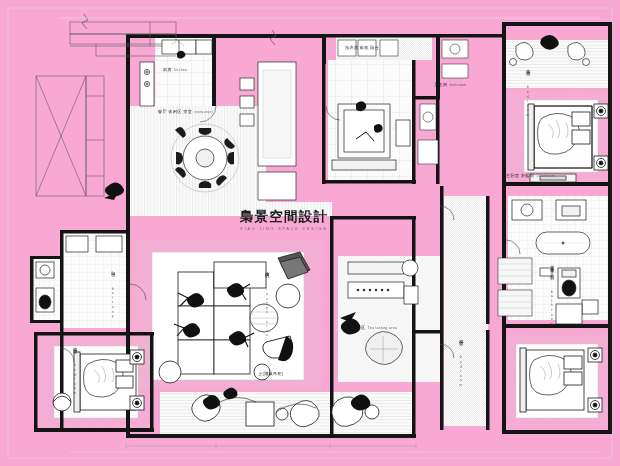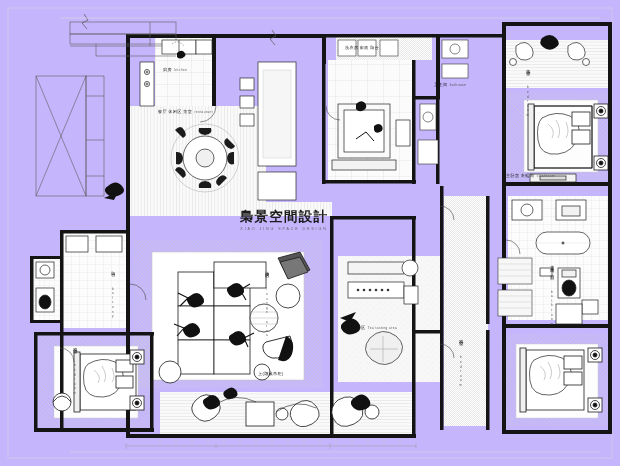--- a/index.html
+++ b/index.html
@@ -2,21 +2,21 @@
 <html><head>
 <meta charset="utf-8">
 <title>Floor Plan</title>
 <style>
   html,body{margin:0;padding:0;background:#ffffff;}
   body{
     width:620px;height:466px;overflow:hidden;
     font-family:"Liberation Sans","DejaVu Sans",sans-serif;
     color:#111;
   }
-  #plan{position:relative;width:620px;height:466px;background:#c4b5fd;}
+  #plan{position:relative;width:620px;height:466px;background:#f9a8d4;}
   svg.layer{position:absolute;left:0;top:0;width:620px;height:466px;}
 
   
   .lbl{position:absolute;white-space:nowrap;line-height:1.05;color:#1a1a1a;}
   .lbl .cn{font-size:4.1px;letter-spacing:.35px;}
   .lbl .en{font-size:3.1px;letter-spacing:.45px;color:#555;}
   .lbl.row{display:flex;align-items:baseline;gap:2.5px;}
   .lbl.vert{writing-mode:vertical-rl;text-orientation:upright;}
   .lbl.vert .cn{font-size:4.1px;letter-spacing:.8px;}
   .lbl.vert .en{font-size:3.0px;letter-spacing:.6px;}

